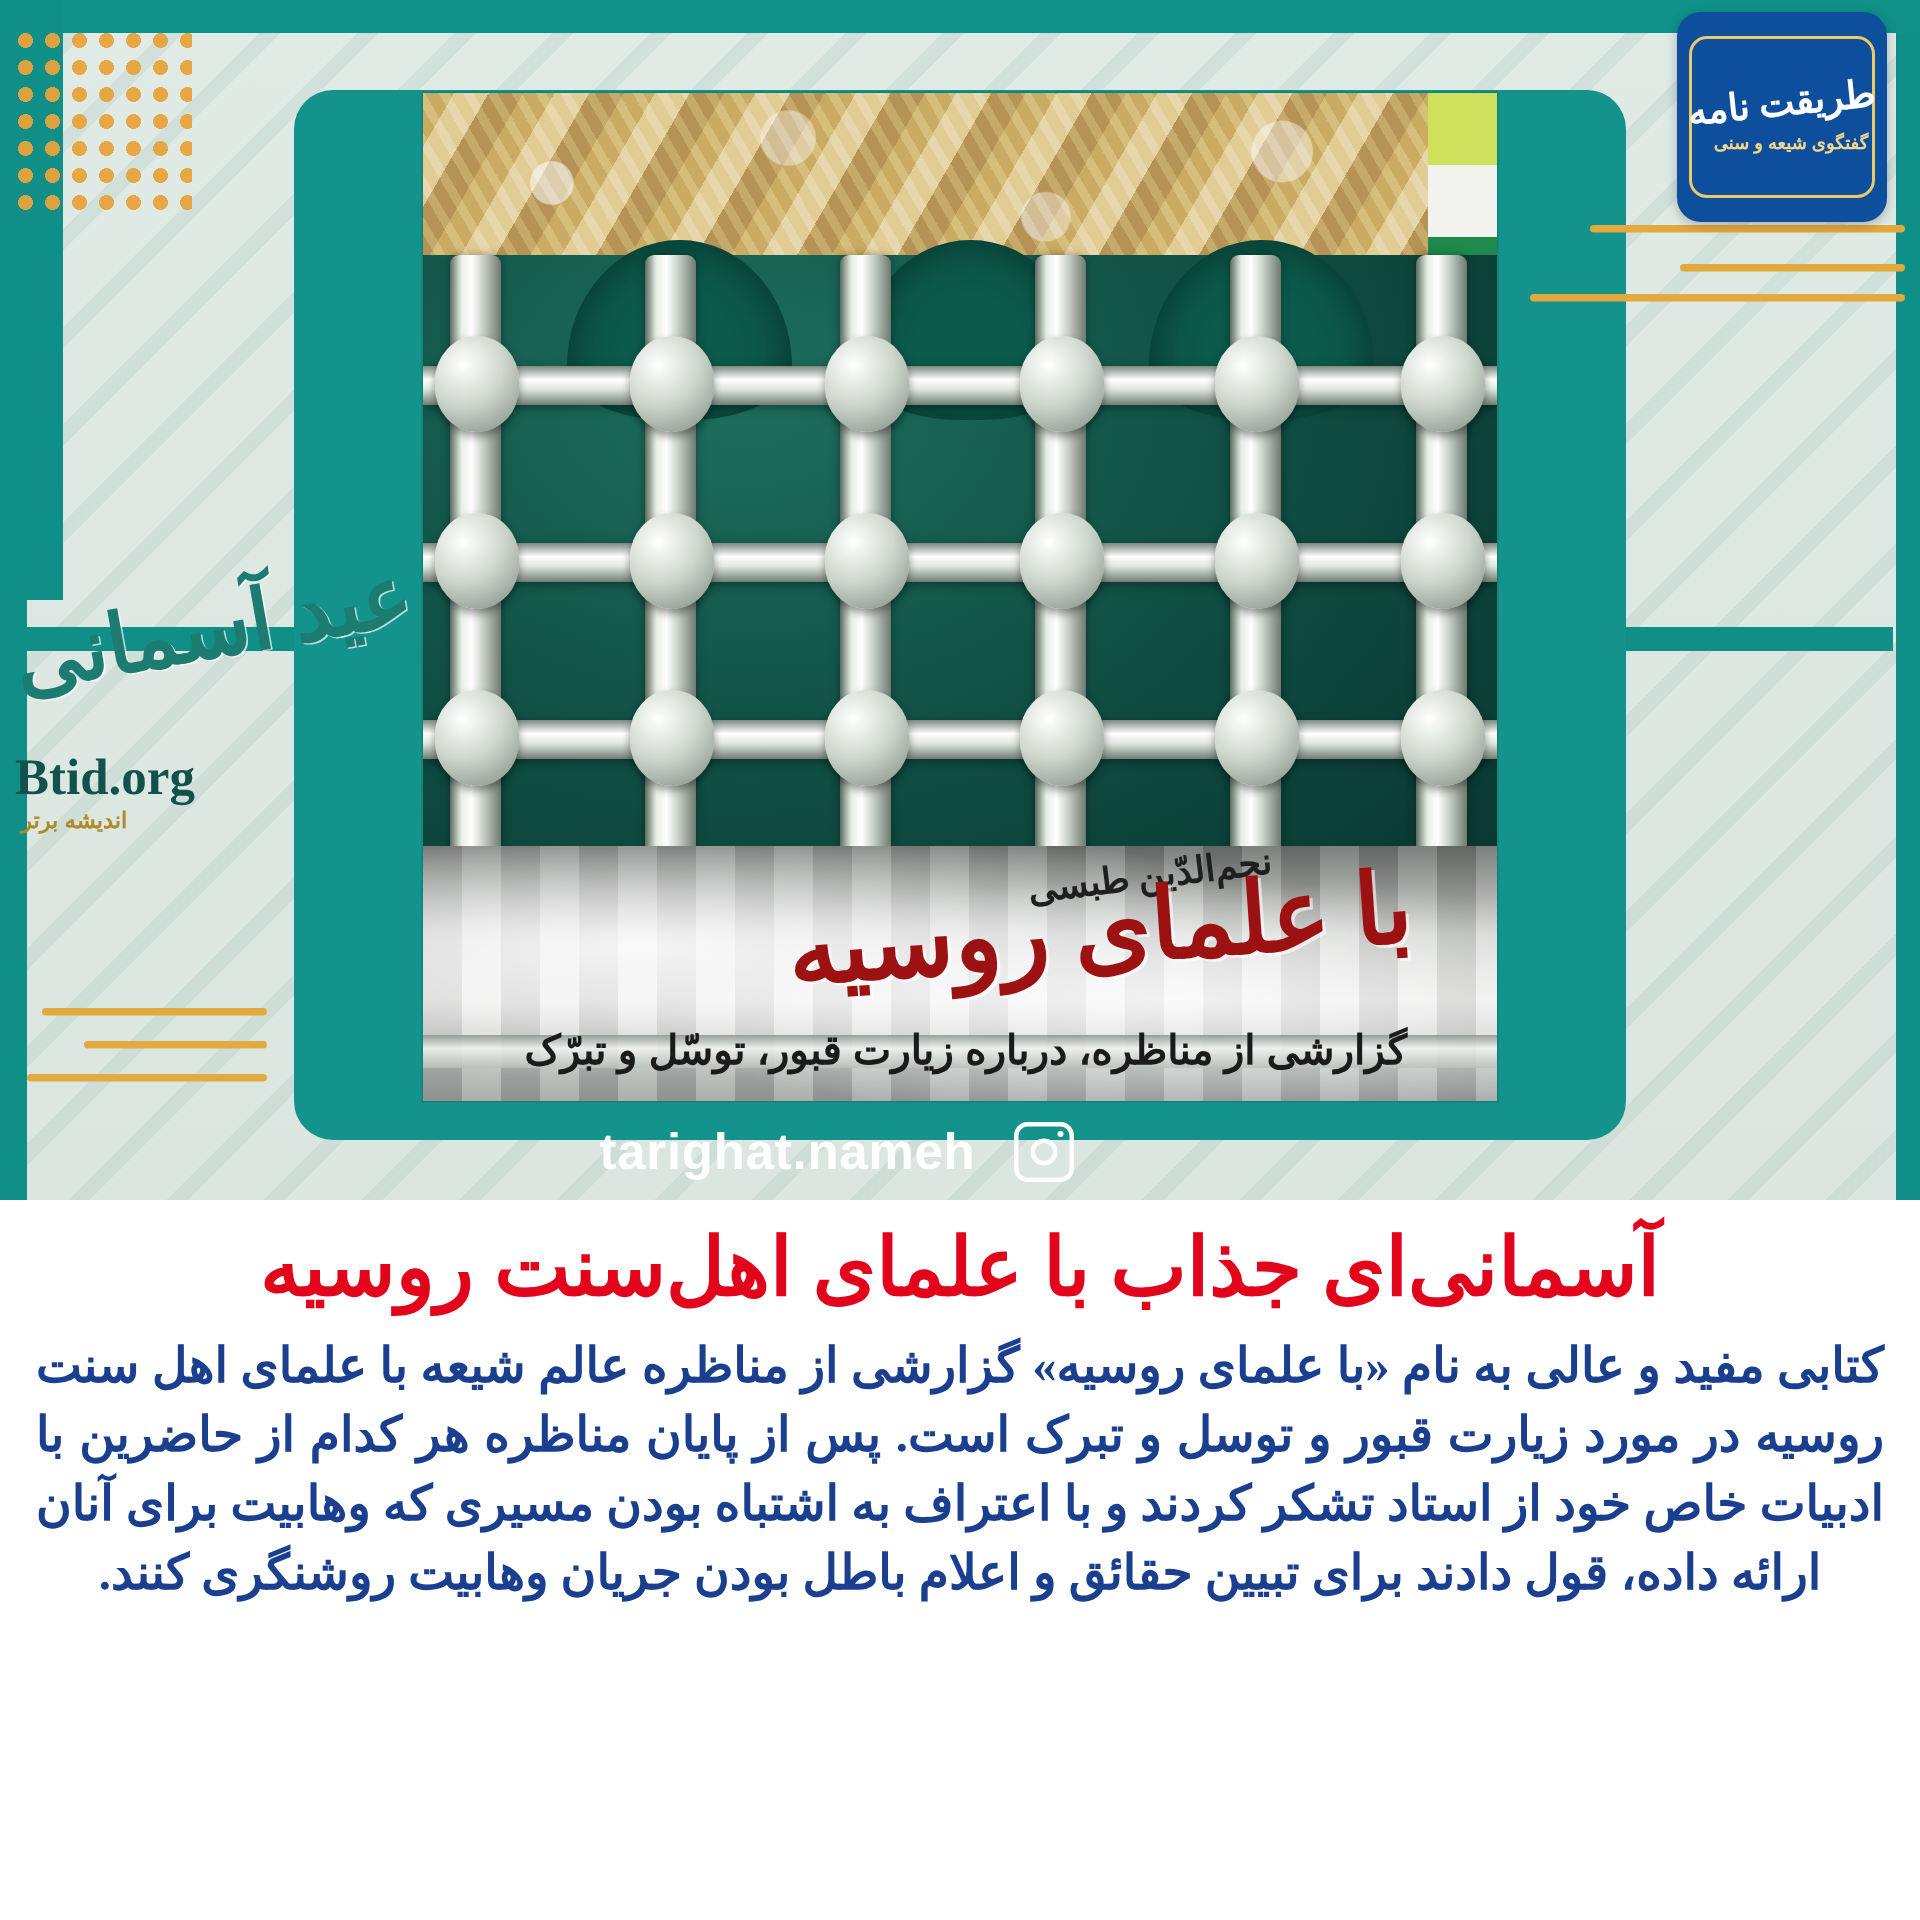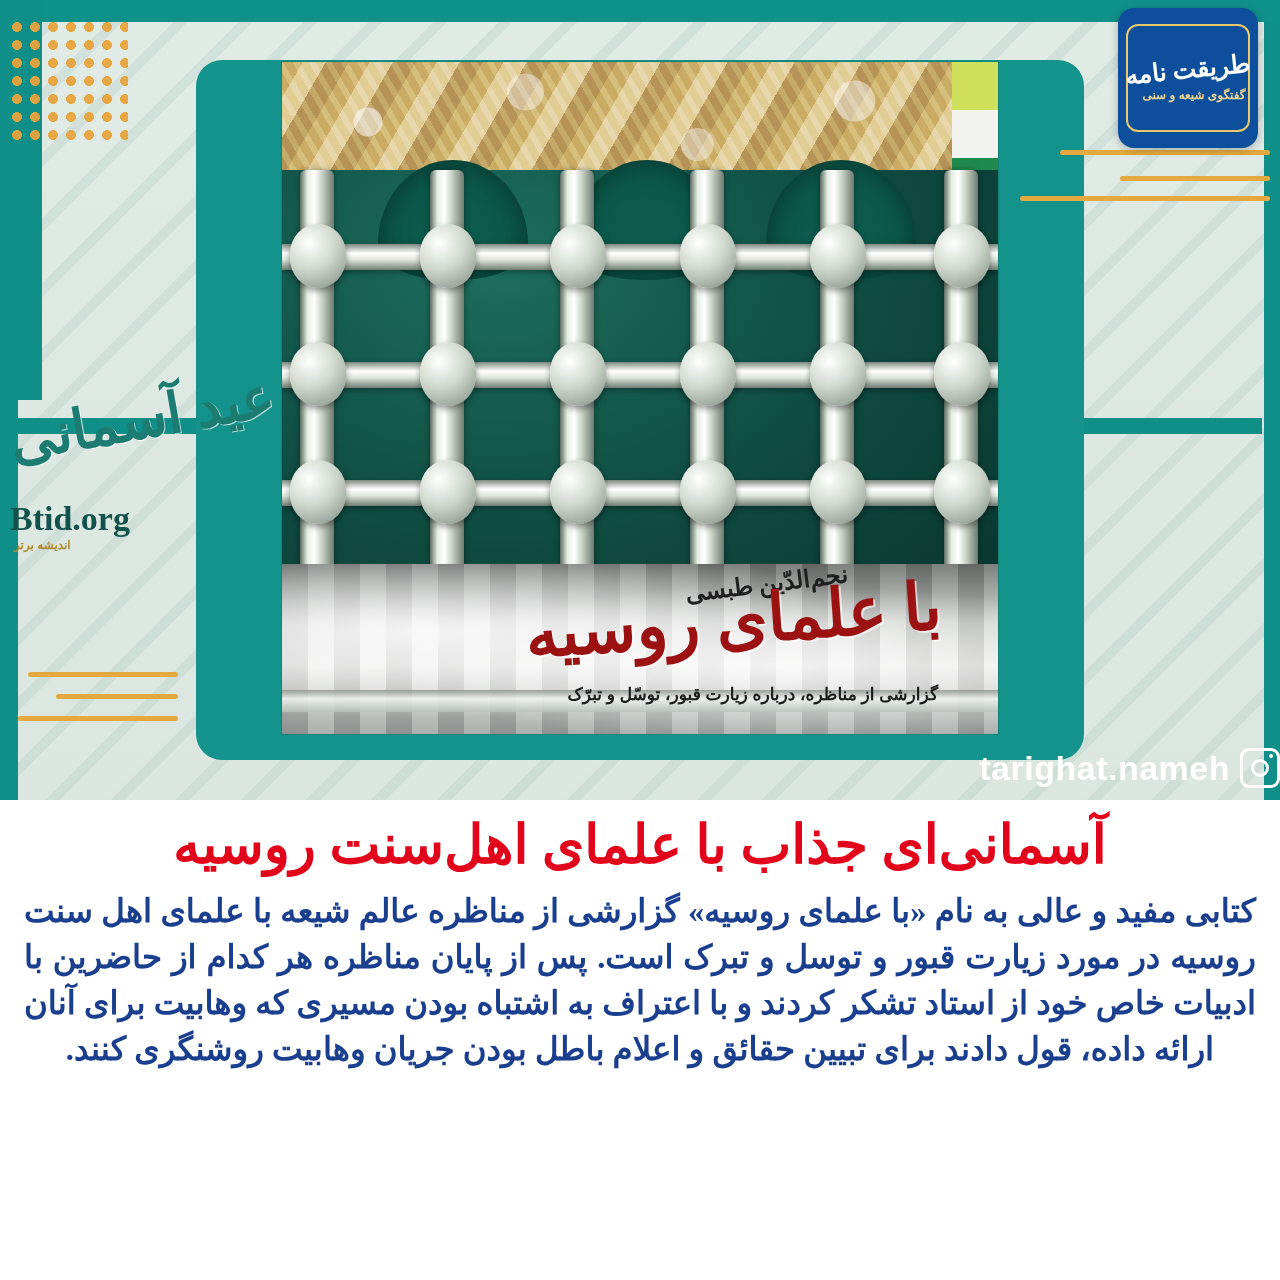--- a/index.html
+++ b/index.html
@@ -158,29 +158,29 @@
   .cover-title{
     position:absolute;right:56px;top:22px;
     color:#9c1212;font-family:"Liberation Serif", serif;
     font-size:66px;font-weight:bold;line-height:1.05;
     transform:rotate(-4deg);
     text-shadow:2px 2px 0 rgba(255,255,255,.6);
     white-space:nowrap;
   }
   .cover-sub{
     position:absolute;right:60px;top:120px;
-    color:#1b1b1b;font-size:17px;font-weight:bold;
+    color:#1b1b1b;font-size:27px;font-weight:bold;
     white-space:nowrap;
     text-align:center;
   }
 
   
   #ig{
-    position:absolute;left:0;top:742px;width:1280px;height:52px;
-    display:flex;align-items:center;justify-content:flex-start;gap:10px;
+    position:absolute;left:0;top:742px;width:1116px;height:52px;
+    display:flex;align-items:center;justify-content:center;gap:26px;
     color:#ffffff;font-size:34px;font-weight:bold;letter-spacing:.5px;
   }
   #ig .ig-box{
     width:34px;height:34px;border:3px solid #ffffff;border-radius:9px;position:relative;
   }
   #ig .ig-box:before{
     content:"";position:absolute;left:8px;top:8px;width:12px;height:12px;
     border:3px solid #fff;border-radius:50%;
   }
   #ig .ig-box:after{
@@ -217,21 +217,21 @@
     transform:rotate(-10deg);white-space:nowrap;
     text-shadow:1px 1px 0 rgba(255,255,255,.7);
   }
   #eid .site{
     position:absolute;left:4px;top:120px;
     font-family:"Liberation Serif", serif;font-size:34px;font-weight:bold;color:#12524d;
     white-space:nowrap;
   }
   #eid .site-sub{
     position:absolute;left:8px;top:158px;
-    font-size:12px;font-weight:bold;color:#b08a2a;letter-spacing:2px;white-space:nowrap;
+    font-size:15px;font-weight:bold;color:#b08a2a;letter-spacing:2px;white-space:nowrap;
   }
 
   
   #textwrap{
     position:absolute;left:0;top:800px;width:1280px;height:480px;
     background:#ffffff;
     padding:10px 16px 0 16px;
     box-sizing:border-box;
     text-align:center;
   }

